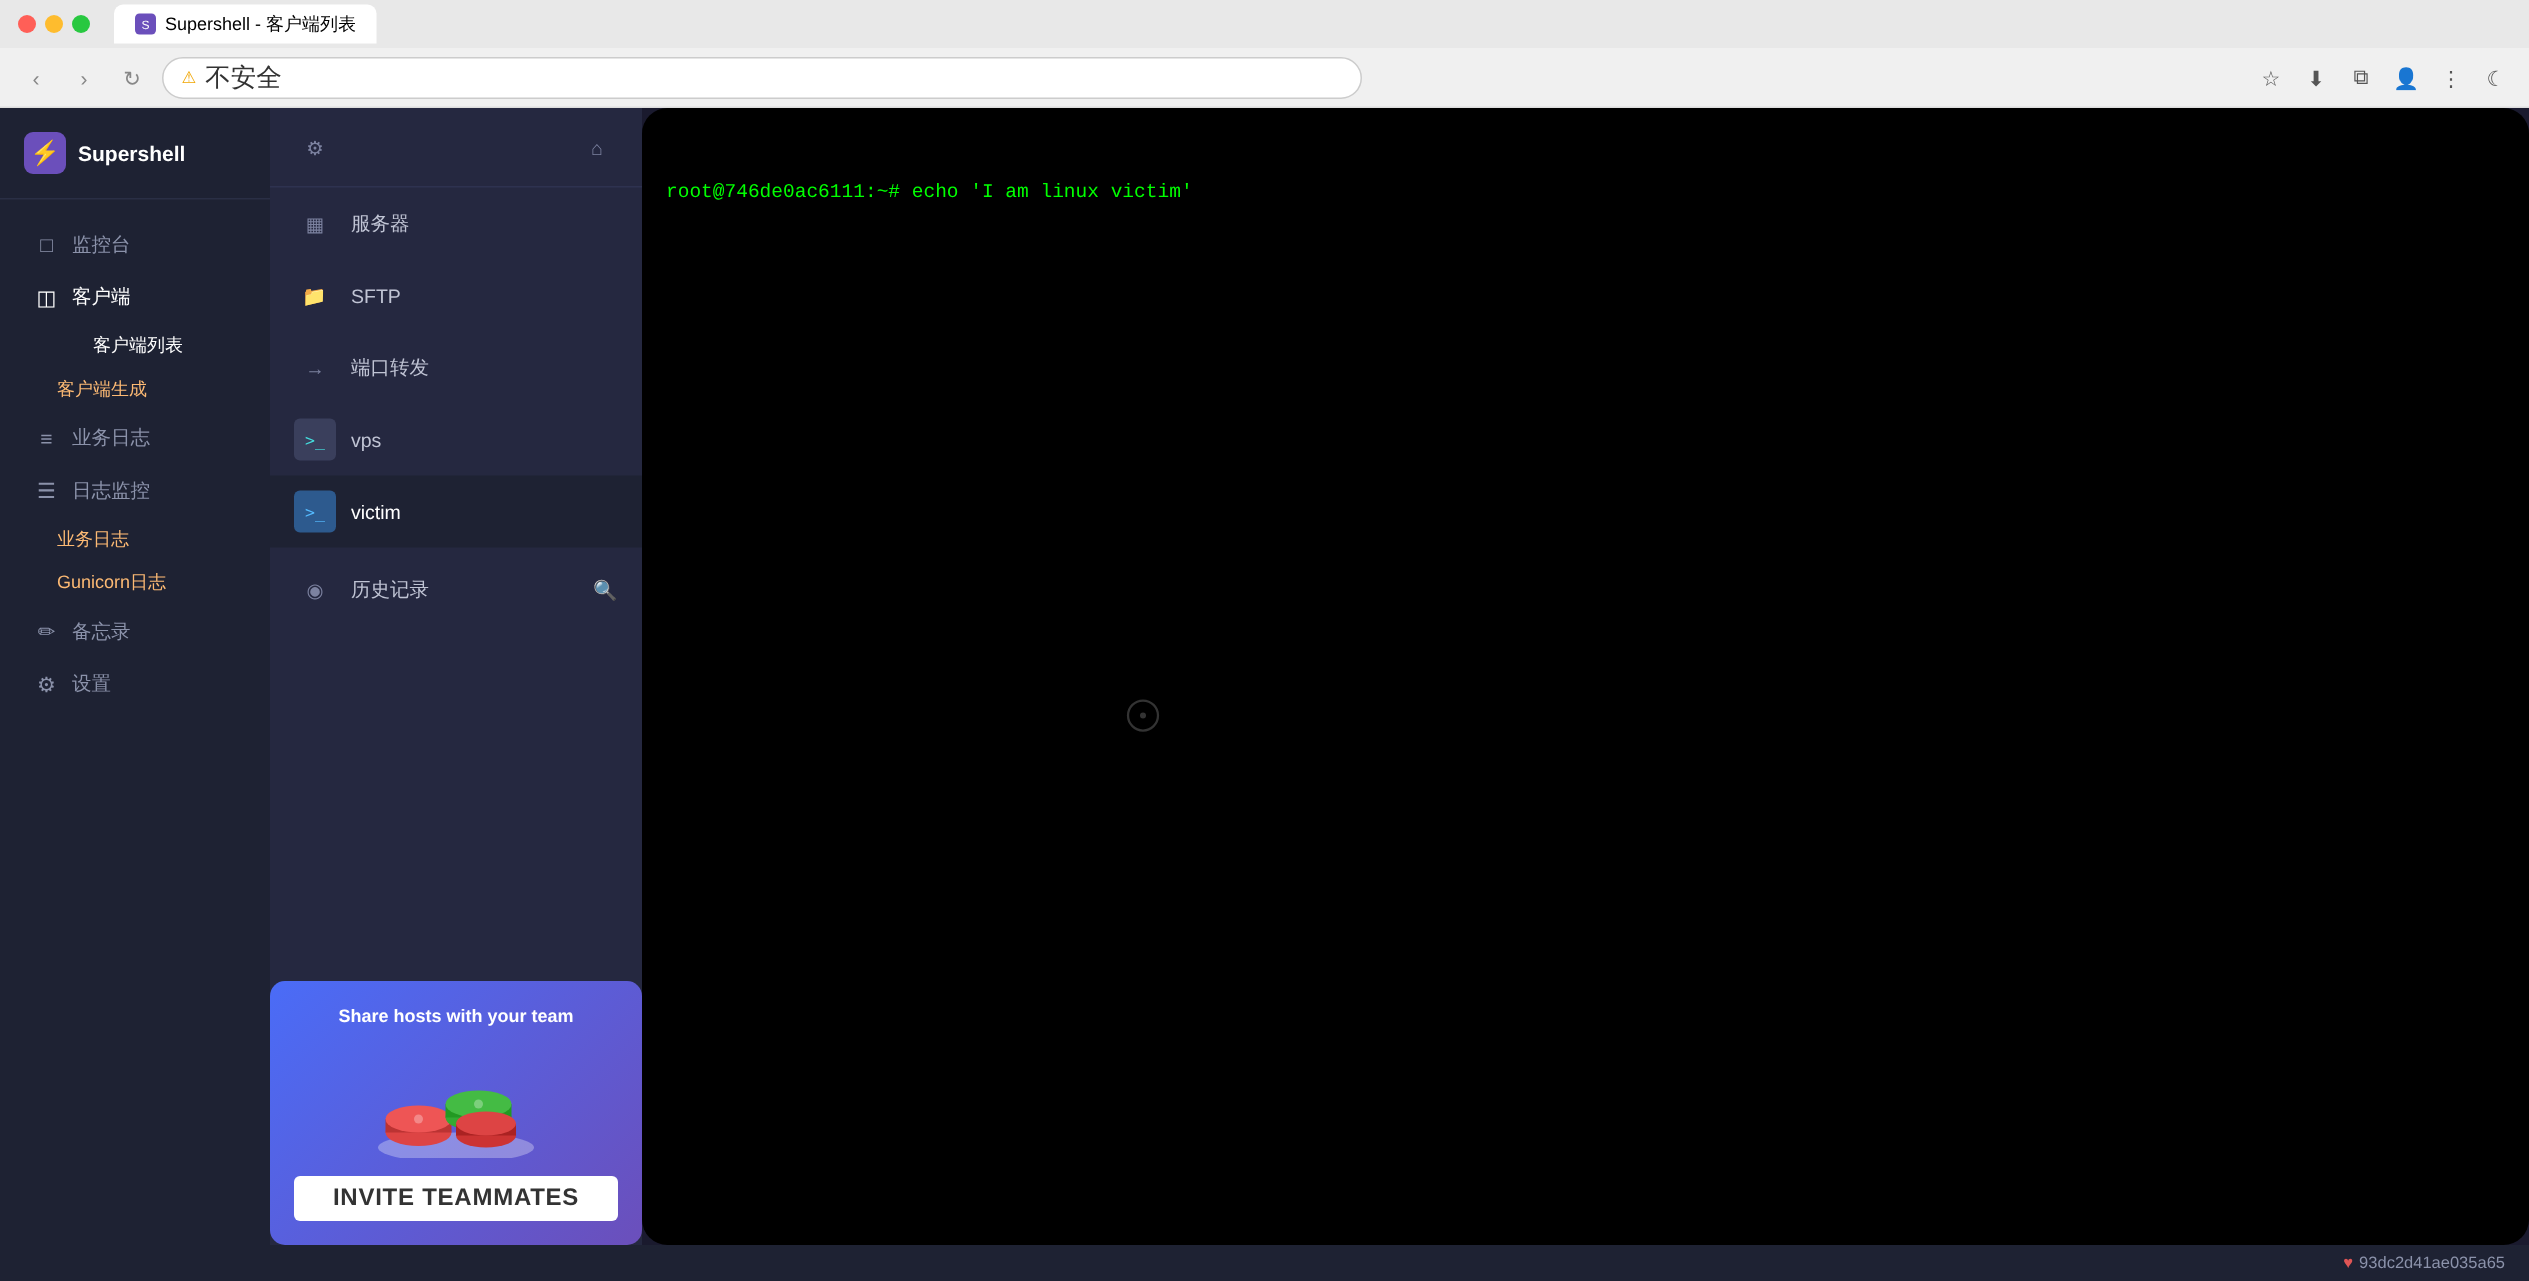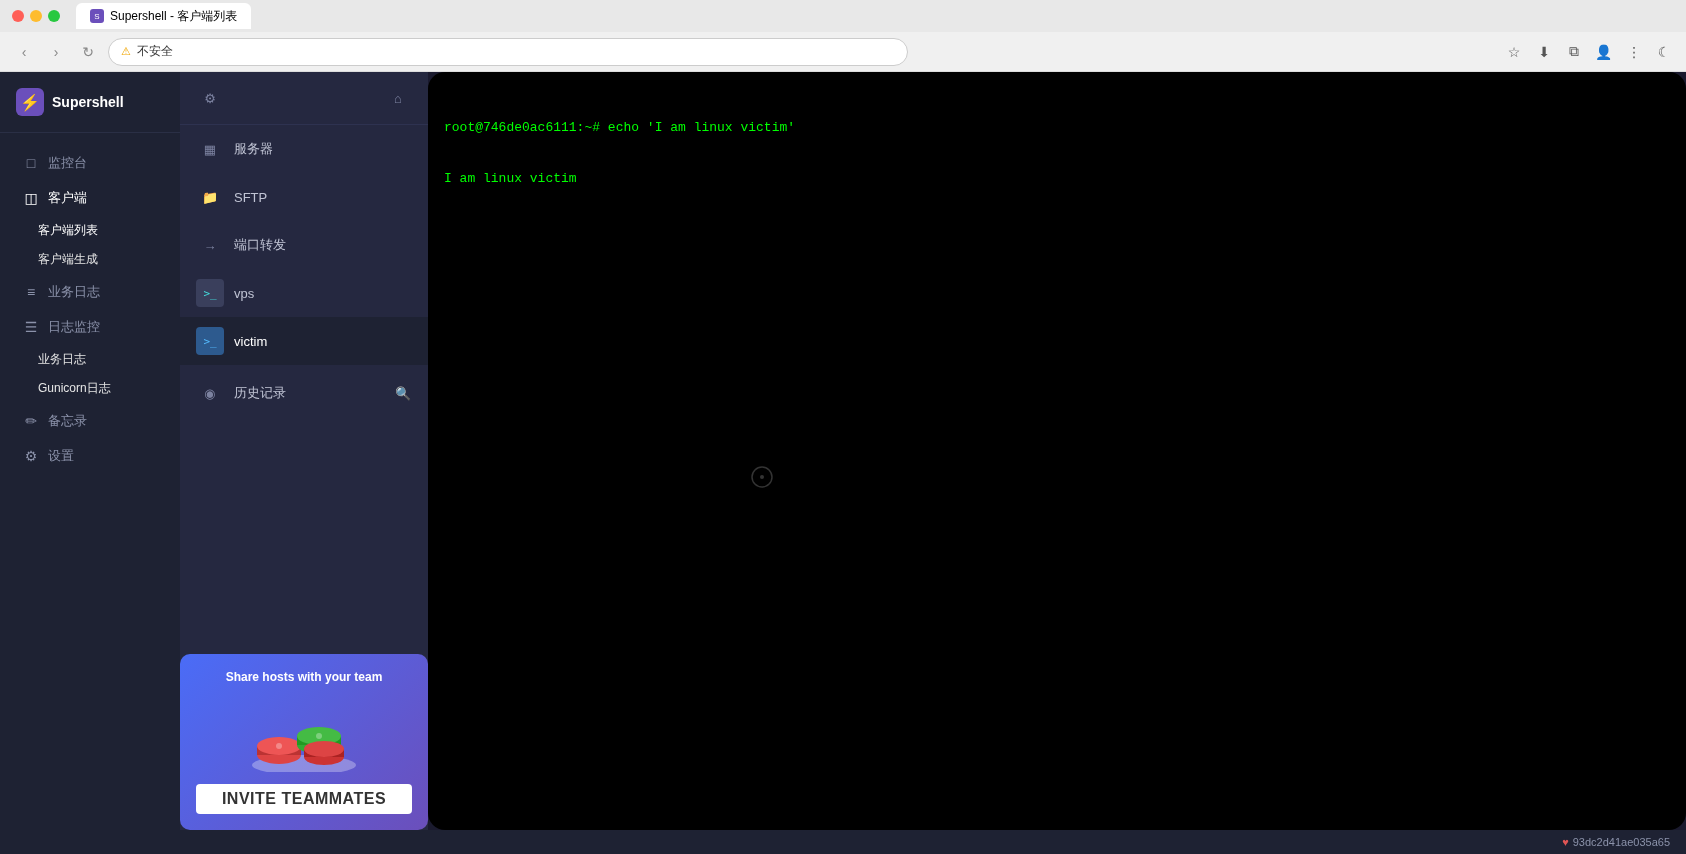--- a/index.html
+++ b/index.html
@@ -85,21 +85,21 @@
       border: 1px solid #ccc;
       border-radius: 20px;
       height: 28px;
       padding: 0 12px;
       font-size: 12px;
       display: flex;
       align-items: center;
       gap: 6px;
     }
     .address-bar .lock-icon { color: #f0a500; font-size: 11px; }
-    .address-bar .url-text { color: #333; font-size: 12px; }
+    .address-bar .url-text { color: #333; font-size: 17px; }
     .browser-actions {
       margin-left: auto;
       display: flex;
       gap: 10px;
       align-items: center;
     }
     .browser-action-btn {
       width: 20px; height: 20px;
       display: flex;
       align-items: center;
@@ -161,25 +161,25 @@
       cursor: pointer;
       border-radius: 4px;
       margin: 1px 6px;
     }
     .nav-item.active { color: #fff; }
     .nav-item .nav-icon { font-size: 14px; width: 18px; text-align: center; }
     .nav-sub-item {
       display: flex;
       align-items: center;
       padding: 6px 16px 6px 38px;
-      color: #e5e5e5;
+      color: #fdba74;
       font-size: 12px;
       cursor: pointer;
     }
-    .nav-sub-item.active { color: #fff; }
+    .nav-sub-item.active { color: #fff; margin-left: 24px; }
 
     
     .context-sidebar {
       width: 248px;
       background: #252840;
       display: flex;
       flex-direction: column;
       flex-shrink: 0;
       position: relative;
     }
@@ -499,21 +499,20 @@
           <circle cx="35" cy="49" r="3" fill="rgba(255,255,255,0.3)"></circle>
         </svg>
       </div>
       <button class="invite-btn">INVITE TEAMMATES</button>
     </div>
   </div>
 
   <div class="terminal-area">
     <div class="terminal-output">
       <div class="terminal-line"><span>root@746de0ac6111:~# echo 'I am linux victim'</span></div>
-      <div class="terminal-line"><span>I am linux victim</span></div>
     </div>
 
     <div style="position: absolute; left: 750px; top: 465px; pointer-events: none;">
       <svg width="24" height="24" viewBox="0 0 24 24">
         <circle cx="12" cy="12" r="10" fill="none" stroke="#555" stroke-width="1.5" opacity="0.6"></circle>
         <circle cx="12" cy="12" r="2" fill="#555" opacity="0.6"></circle>
       </svg>
     </div>
   </div>
 

